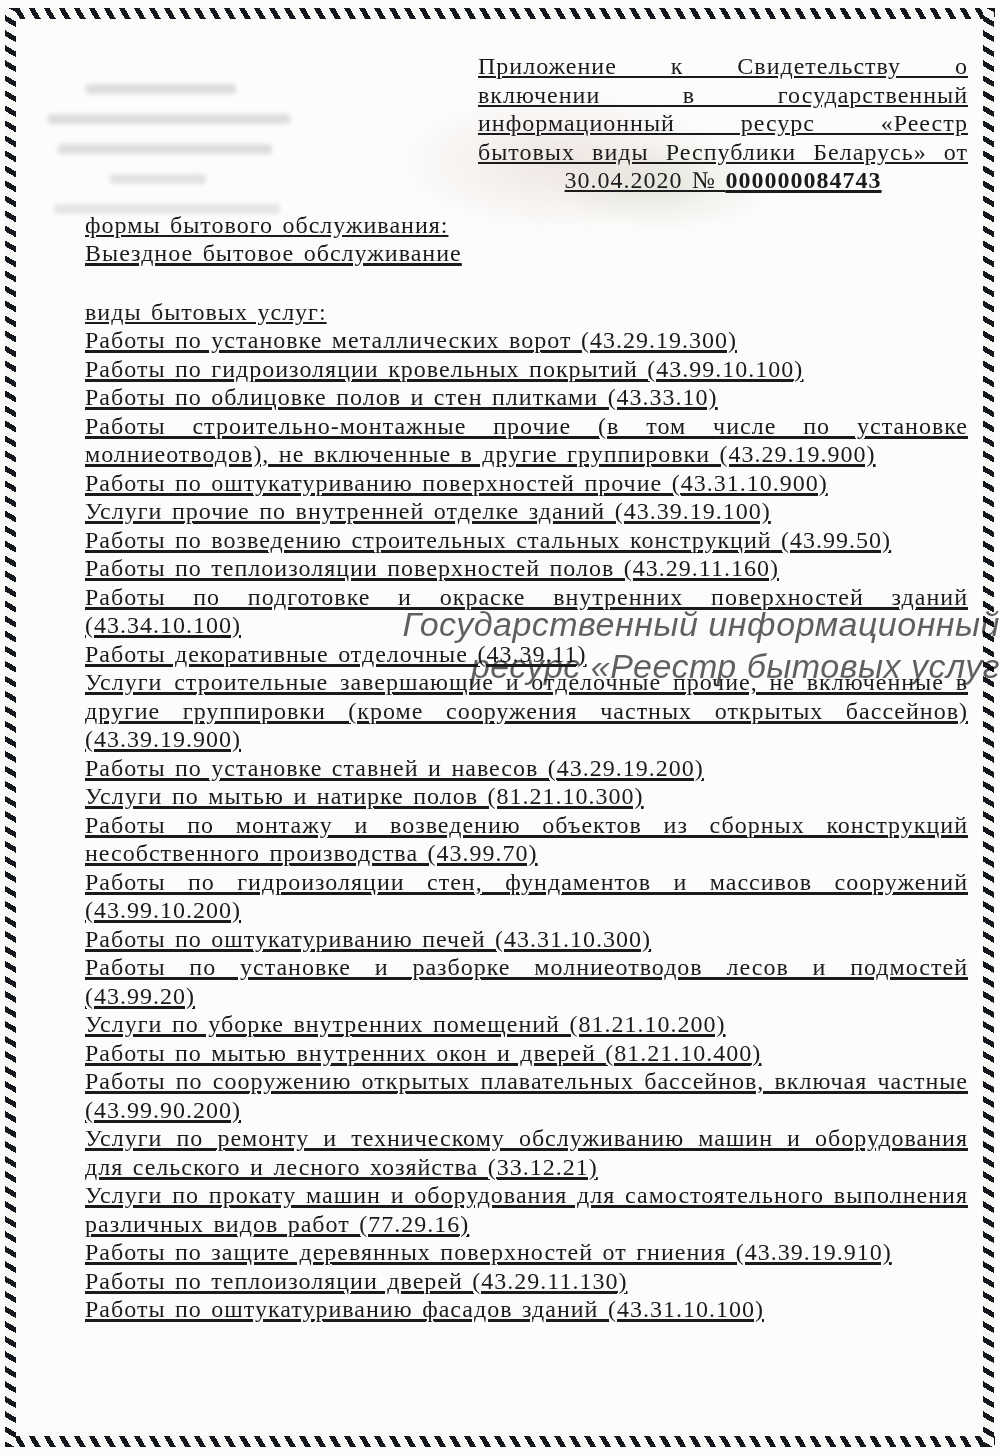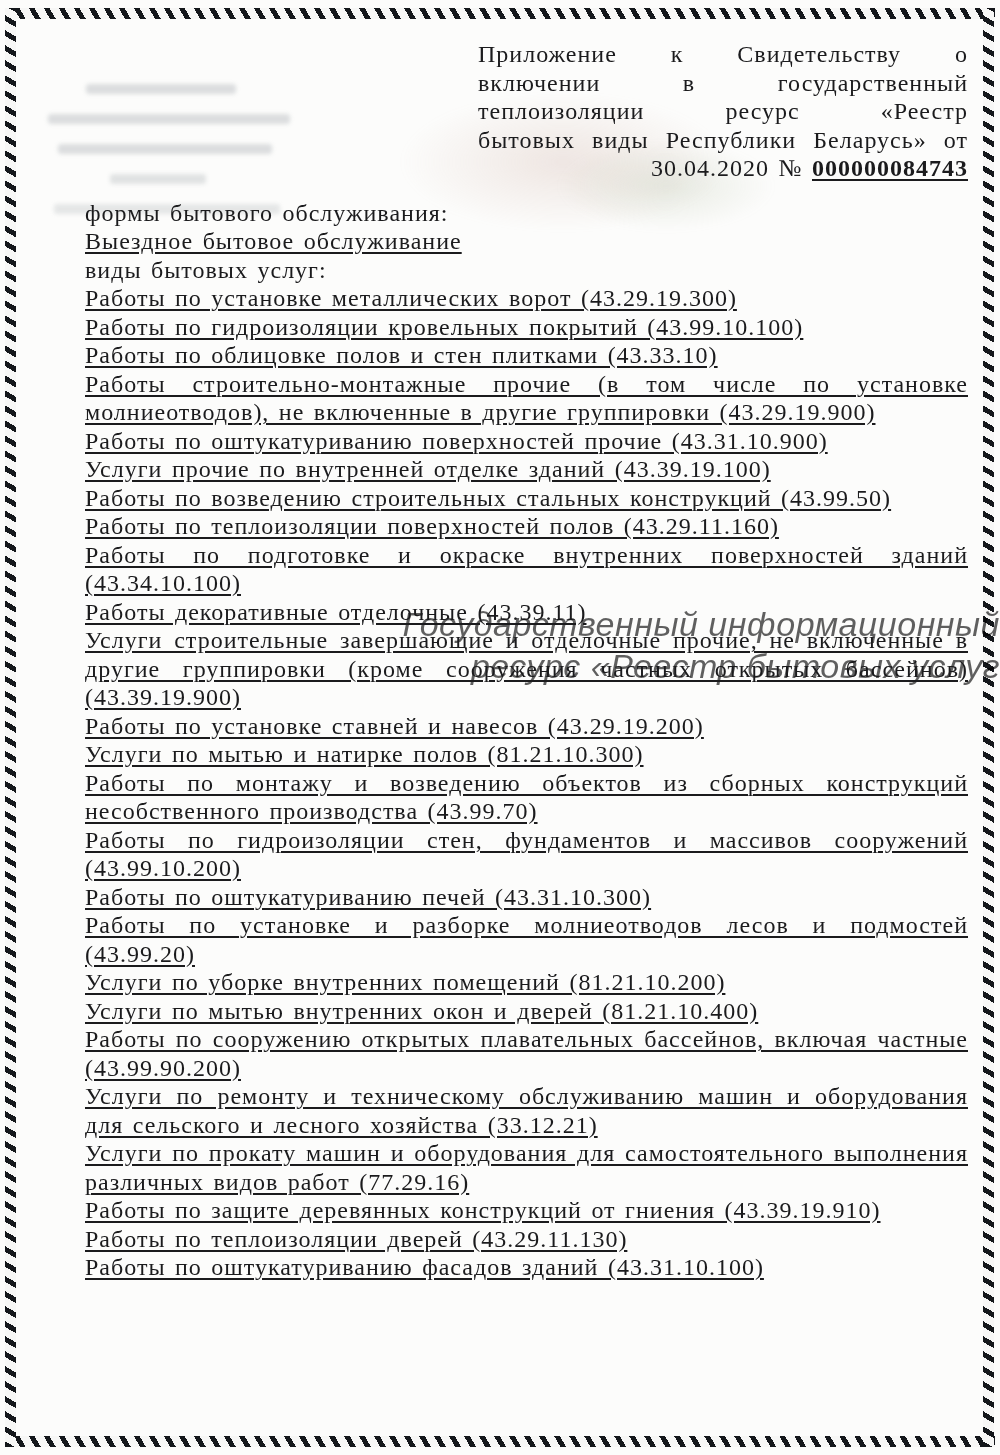--- a/index.html
+++ b/index.html
@@ -28,31 +28,31 @@
     background:radial-gradient(ellipse at center,rgba(198,162,148,.24),rgba(198,162,148,0) 70%);}
   .ghost-stamp2{position:absolute;left:556px;top:140px;width:220px;height:92px;filter:blur(3px);
     background:radial-gradient(ellipse at center,rgba(152,168,132,.20),rgba(152,168,132,0) 70%);}
 
   
   .watermark{position:absolute;left:0;top:603px;width:100%;text-align:right;
     font-family:"Liberation Sans","DejaVu Sans",sans-serif;font-size:34px;line-height:42px;
     color:#000000;opacity:.62;letter-spacing:.5px;filter:blur(.6px);pointer-events:none;font-style:italic;}
 
   
-  .content{position:absolute;left:85px;top:40px;width:883px;
-    font-size:24px;line-height:28.5px;letter-spacing:1px;word-spacing:2.5px;}
+  .content{position:absolute;left:85px;top:52px;width:883px;
+    font-size:24px;line-height:28.5px;letter-spacing:1px;word-spacing:2.5px;text-decoration:underline;}
   .header-block{width:490px;margin-left:393px;}
   .hline{white-space:nowrap;text-align:justify;text-align-last:justify;}
-  .hdate{text-align:right;}
+  .hdate{text-align:center;}
   .cert-number{font-weight:bold;text-decoration:underline;text-decoration-thickness:2px;text-underline-offset:3px;}
 
   .forms-section{margin-top:16px;}
   .plain-label{margin:0;}
   .uline{text-decoration:underline;text-decoration-thickness:2px;text-underline-offset:3px;}
-  .services-label{}
+  .services-label{margin-top:30px;}
   .services p{margin:0;text-align:justify;text-decoration:underline;
     text-decoration-thickness:2px;text-underline-offset:3px;}
 </style>
 </head>
 <body>
 
 <div class="page">
 
   <div class="b-strip b-top"></div>
   <div class="b-strip b-bottom"></div>
@@ -74,21 +74,21 @@
   <div class="wm-line">Государственный информационный</div>
       <div class="wm-line">ресурс «Реестр бытовых услуг</div>
     </div>
 
   <div class="content">
 
     <div class="header-block">
 
     <div class="hline">Приложение к Свидетельству о</div>
         <div class="hline">включении в государственный</div>
-        <div class="hline">теплоизоляции ресурс «Реестр</div>
+        <div class="hline">информационный ресурс «Реестр</div>
         <div class="hline">бытовых виды Республики Беларусь» от</div>
       </div>
     <div class="header-block hdate">
       <span>30.04.2020 № </span><span class="cert-number">000000084743</span>
     </div>
 
     <div class="forms-section">
       <p class="plain-label">формы бытового обслуживания:</p>
       <p class="plain-label uline">Выездное бытовое обслуживание</p>
     </div>
@@ -108,23 +108,23 @@
         <p class="svc">Работы по подготовке и окраске внутренних поверхностей зданий (43.34.10.100)</p>
         <p class="svc">Работы декоративные отделочные (43.39.11)</p>
         <p class="svc">Услуги строительные завершающие  и отделочные прочие, не включенные в другие группировки (кроме сооружения частных открытых бассейнов) (43.39.19.900)</p>
         <p class="svc">Работы по установке ставней и навесов (43.29.19.200)</p>
         <p class="svc">Услуги по мытью и натирке полов (81.21.10.300)</p>
         <p class="svc">Работы по монтажу и возведению объектов из сборных конструкций несобственного производства (43.99.70)</p>
         <p class="svc">Работы по гидроизоляции стен, фундаментов и массивов сооружений (43.99.10.200)</p>
         <p class="svc">Работы по оштукатуриванию печей (43.31.10.300)</p>
         <p class="svc">Работы по установке и разборке молниеотводов лесов и подмостей (43.99.20)</p>
         <p class="svc">Услуги по уборке внутренних помещений (81.21.10.200)</p>
-        <p class="svc">Услуги по мытью внутренних окон и дверей (81.21.10.400)</p>
+        <p class="svc">Работы по мытью внутренних окон и дверей (81.21.10.400)</p>
         <p class="svc">Работы по сооружению открытых плавательных бассейнов, включая частные (43.99.90.200)</p>
         <p class="svc">Услуги по ремонту и техническому обслуживанию машин и оборудования для сельского и лесного хозяйства (33.12.21)</p>
         <p class="svc">Услуги по прокату машин и оборудования для самостоятельного выполнения различных видов работ (77.29.16)</p>
-        <p class="svc">Работы по защите деревянных конструкций от гниения (43.39.19.910)</p>
+        <p class="svc">Работы по защите деревянных поверхностей от гниения (43.39.19.910)</p>
         <p class="svc">Работы по теплоизоляции дверей (43.29.11.130)</p>
         <p class="svc">Работы по оштукатуриванию фасадов зданий (43.31.10.100)</p>
       </div>
 
   </div>
 </div>
 
 </body></html>

